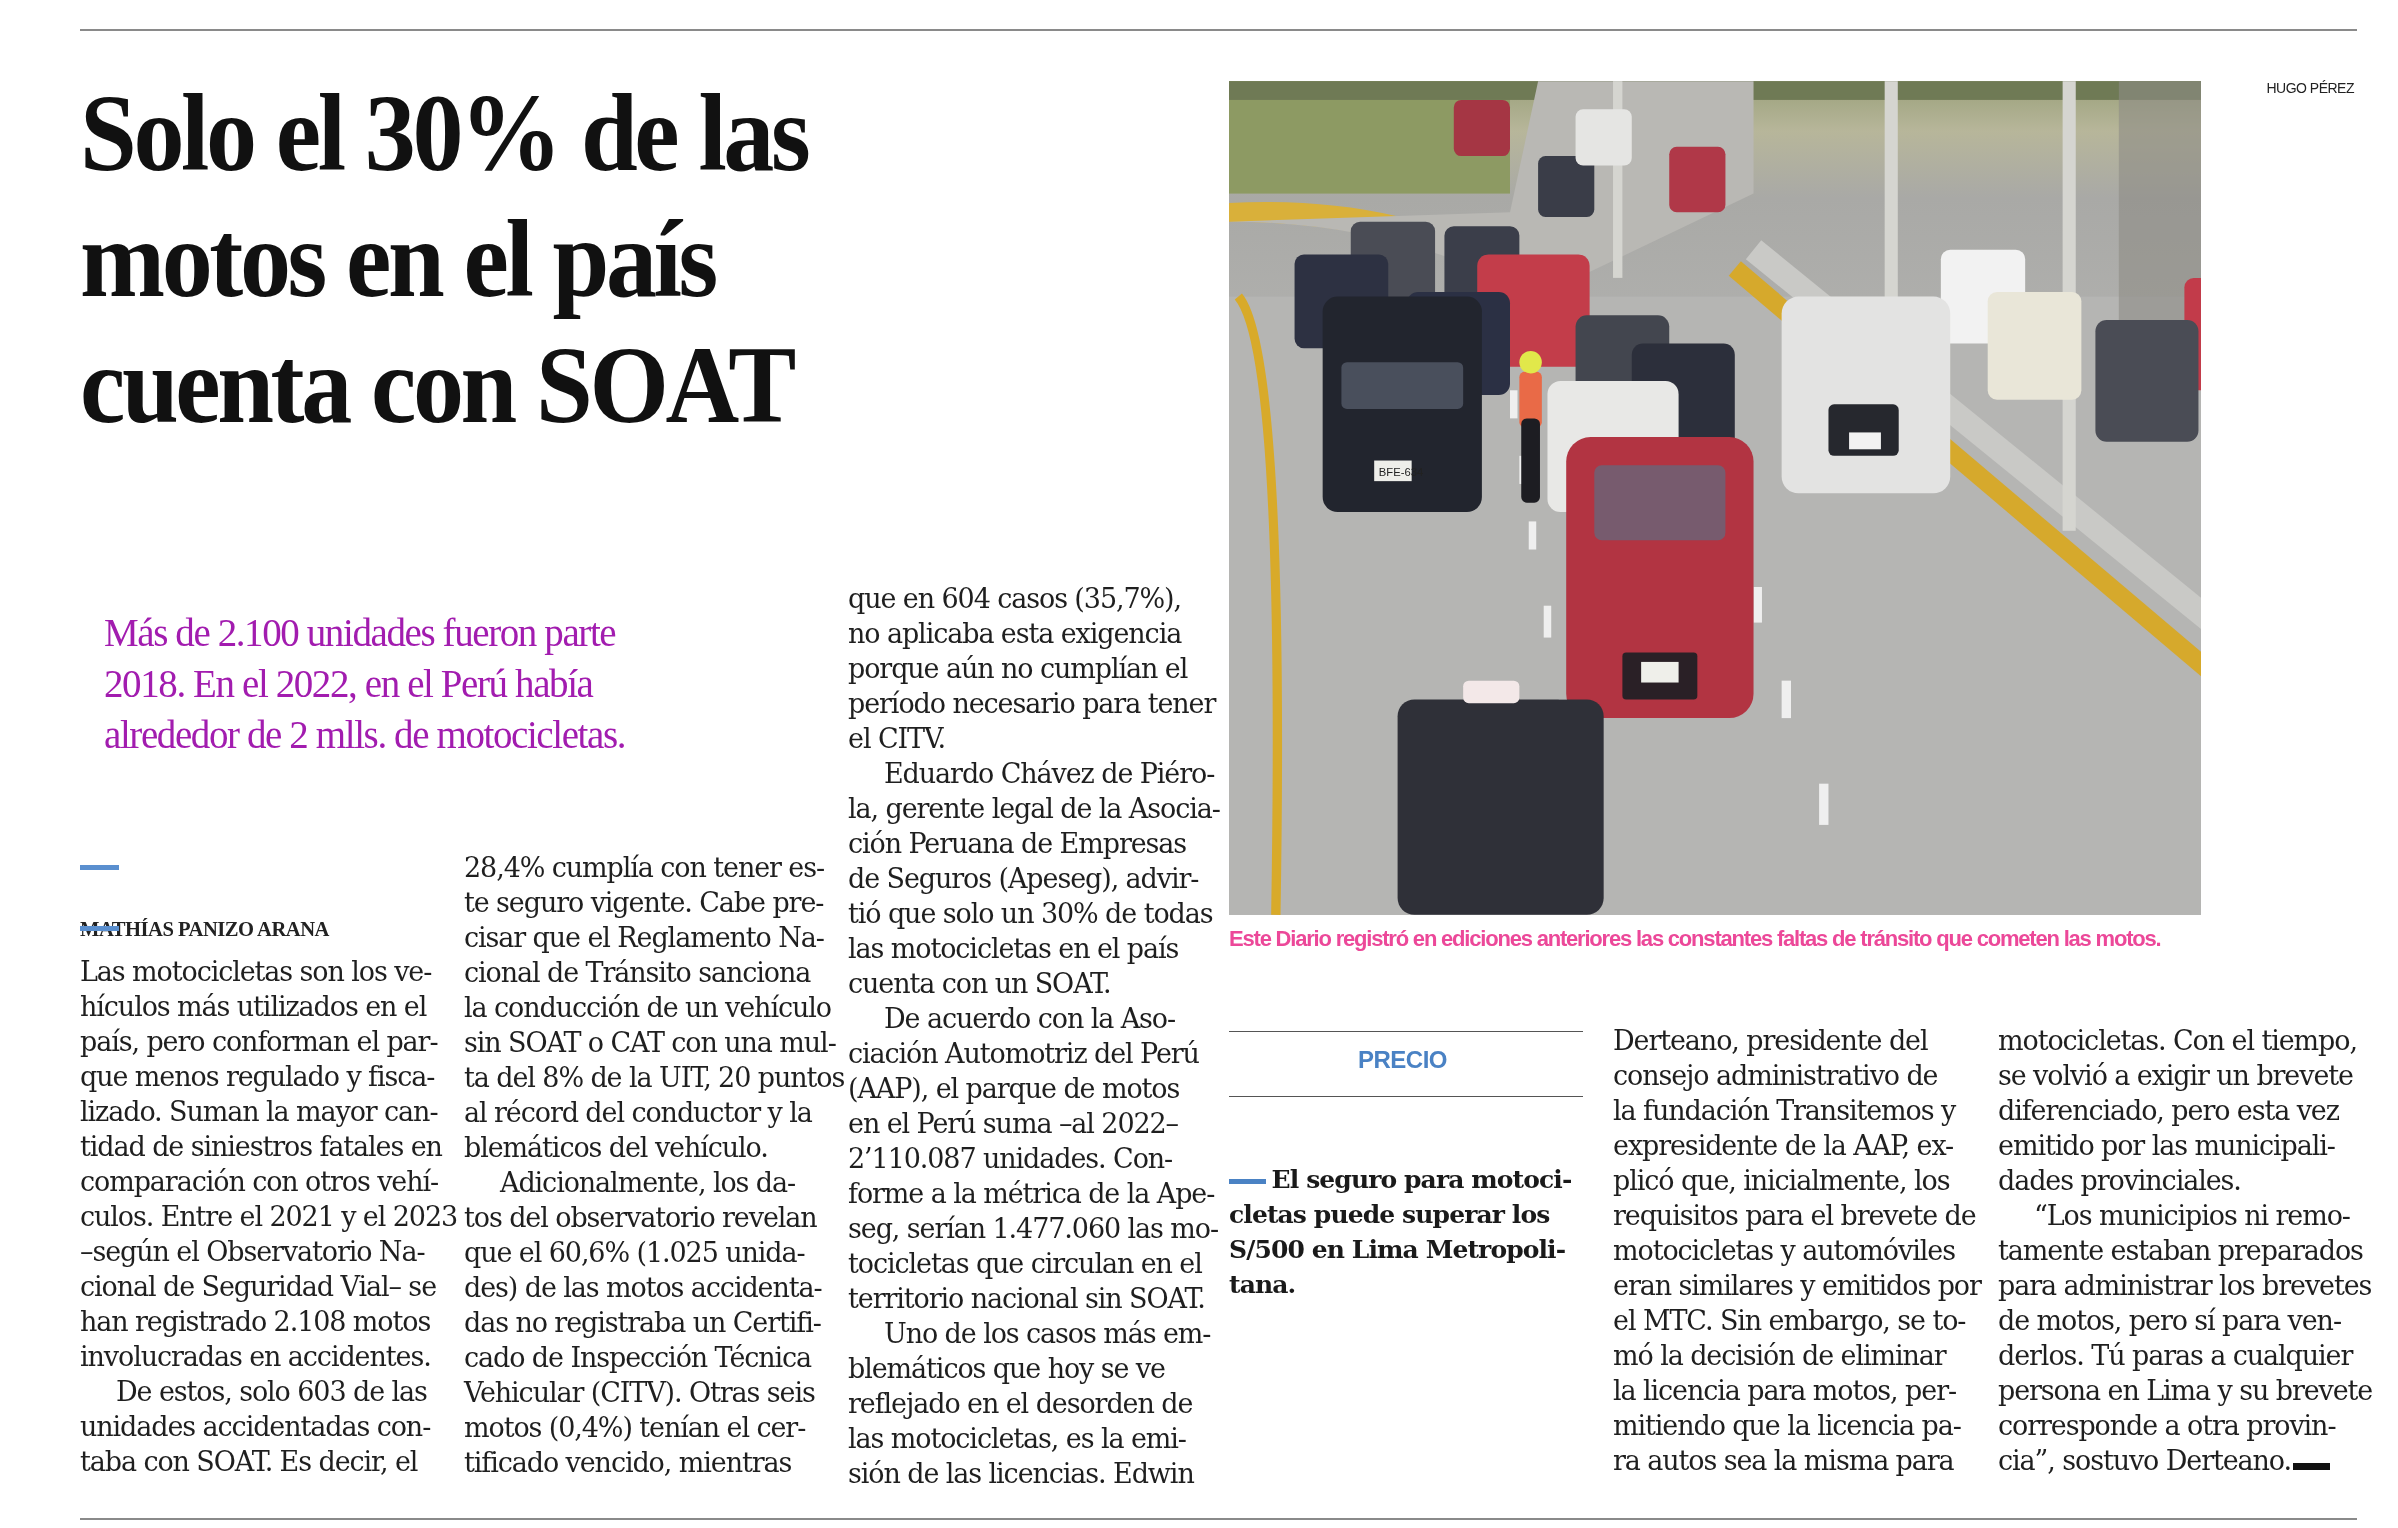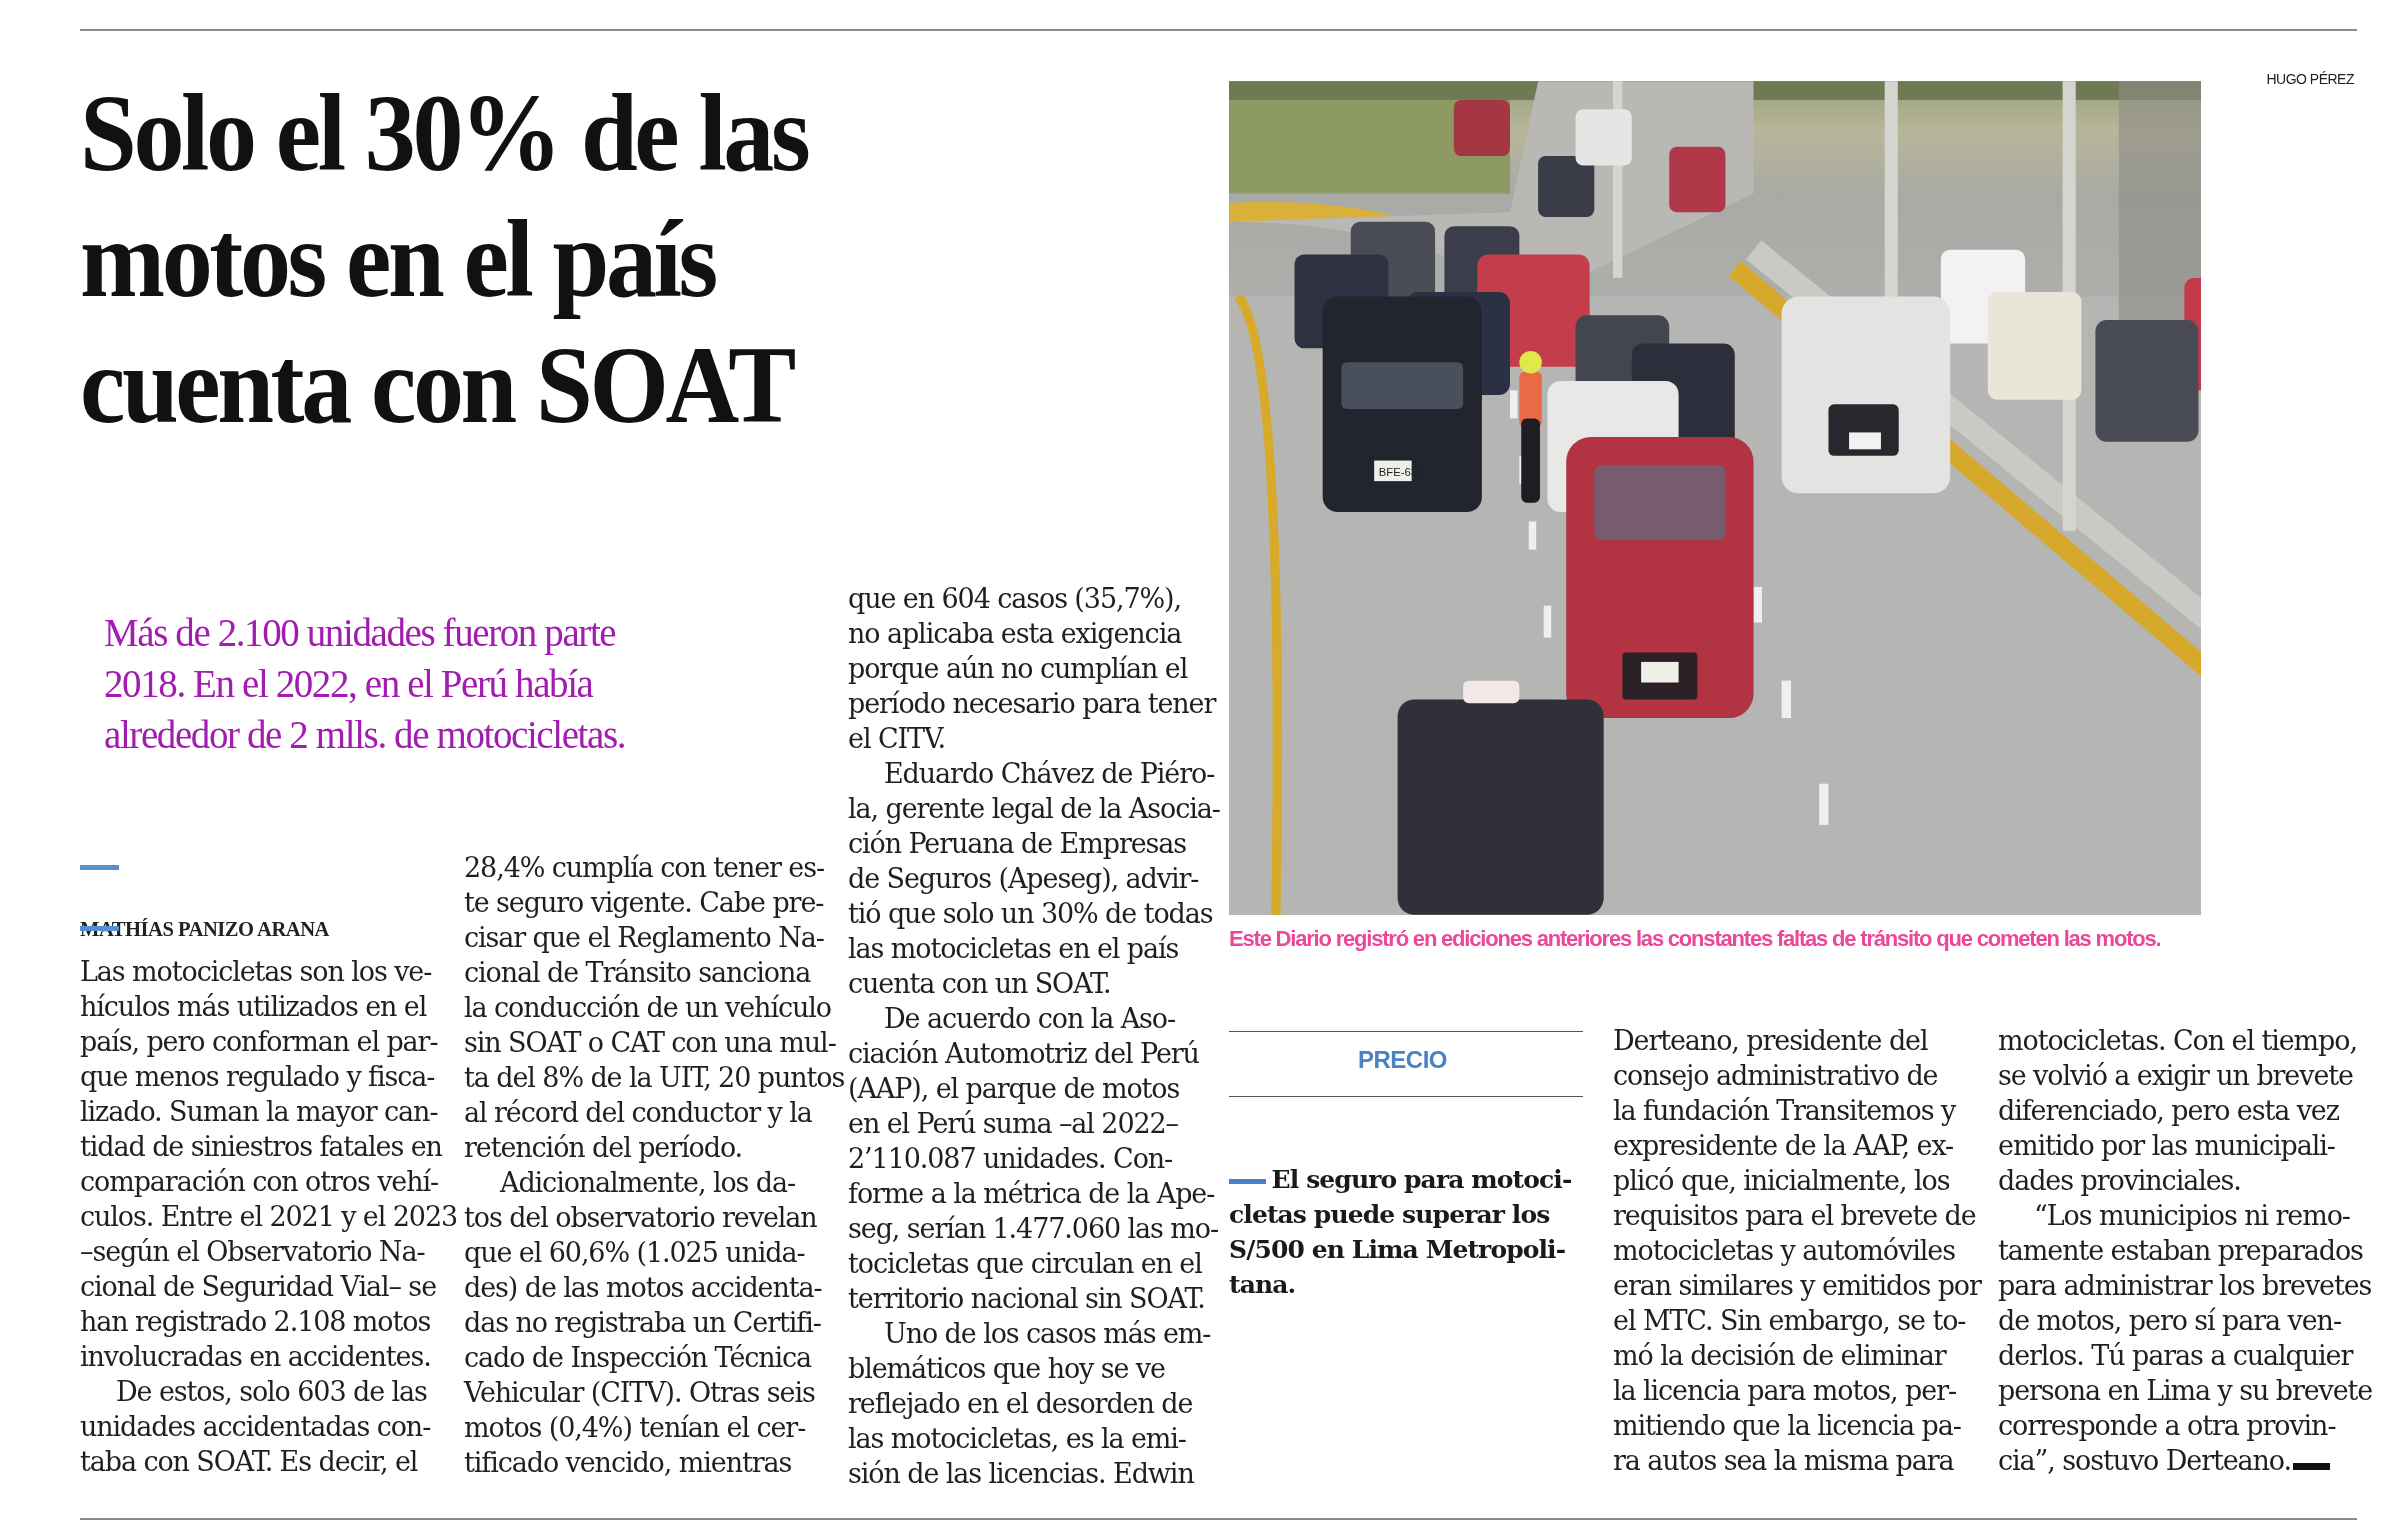--- a/index.html
+++ b/index.html
@@ -27,21 +27,21 @@
     position: absolute; font-family: "DejaVu Serif", serif; font-size: 27px;
     line-height: 35px; color: #1f1f1f; letter-spacing: -1.1px;
   }
   .col .ln { white-space: nowrap; display: block; }
   .col .ind { padding-left: 36px; }
   .photo {
     position: absolute; left: 1229px; top: 81px; width: 972px; height: 834px; overflow: hidden;
     background: linear-gradient(180deg, #9aa07a 0%, #b7b69a 6%, #a9a9a6 14%, #b4b4b2 40%, #bcbcba 100%);
   }
   .credit {
-    position: absolute; right: 45px; top: 71px; font-family: "Liberation Sans", sans-serif;
+    position: absolute; right: 45px; top: 80px; font-family: "Liberation Sans", sans-serif;
     font-size: 14px; letter-spacing: -0.5px; color: #222;
   }
   .caption {
     position: absolute; left: 1229px; top: 926px; font-family: "Liberation Sans", sans-serif;
     font-weight: bold; font-size: 22px; letter-spacing: -1.2px; color: #ec4899; white-space: nowrap;
   }
   .precio-label {
     position: absolute; left: 1229px; top: 1046px; width: 347px; text-align: center;
     font-family: "Liberation Sans", sans-serif; font-weight: bold; font-size: 24px;
     color: #4a82c4; letter-spacing: -0.5px;
@@ -98,21 +98,21 @@
 
 <div class="col" style="left:464px; top:850px; width:365px;">
   <span class="ln">28,4% cumplía con tener es-</span>
   <span class="ln">te seguro vigente. Cabe pre-</span>
   <span class="ln">cisar que el Reglamento Na-</span>
   <span class="ln">cional de Tránsito sanciona</span>
   <span class="ln">la conducción de un vehículo</span>
   <span class="ln">sin SOAT o CAT con una mul-</span>
   <span class="ln">ta del 8% de la UIT, 20 puntos</span>
   <span class="ln">al récord del conductor y la</span>
-  <span class="ln">retención del período.</span>
+  <span class="ln">blemáticos del vehículo.</span>
   <span class="ln ind">Adicionalmente, los da-</span>
   <span class="ln">tos del observatorio revelan</span>
   <span class="ln">que el 60,6% (1.025 unida-</span>
   <span class="ln">des) de las motos accidenta-</span>
   <span class="ln">das no registraba un Certifi-</span>
   <span class="ln">cado de Inspección Técnica</span>
   <span class="ln">Vehicular (CITV). Otras seis</span>
   <span class="ln">motos (0,4%) tenían el cer-</span>
   <span class="ln">tificado vencido, mientras</span>
 </div>

